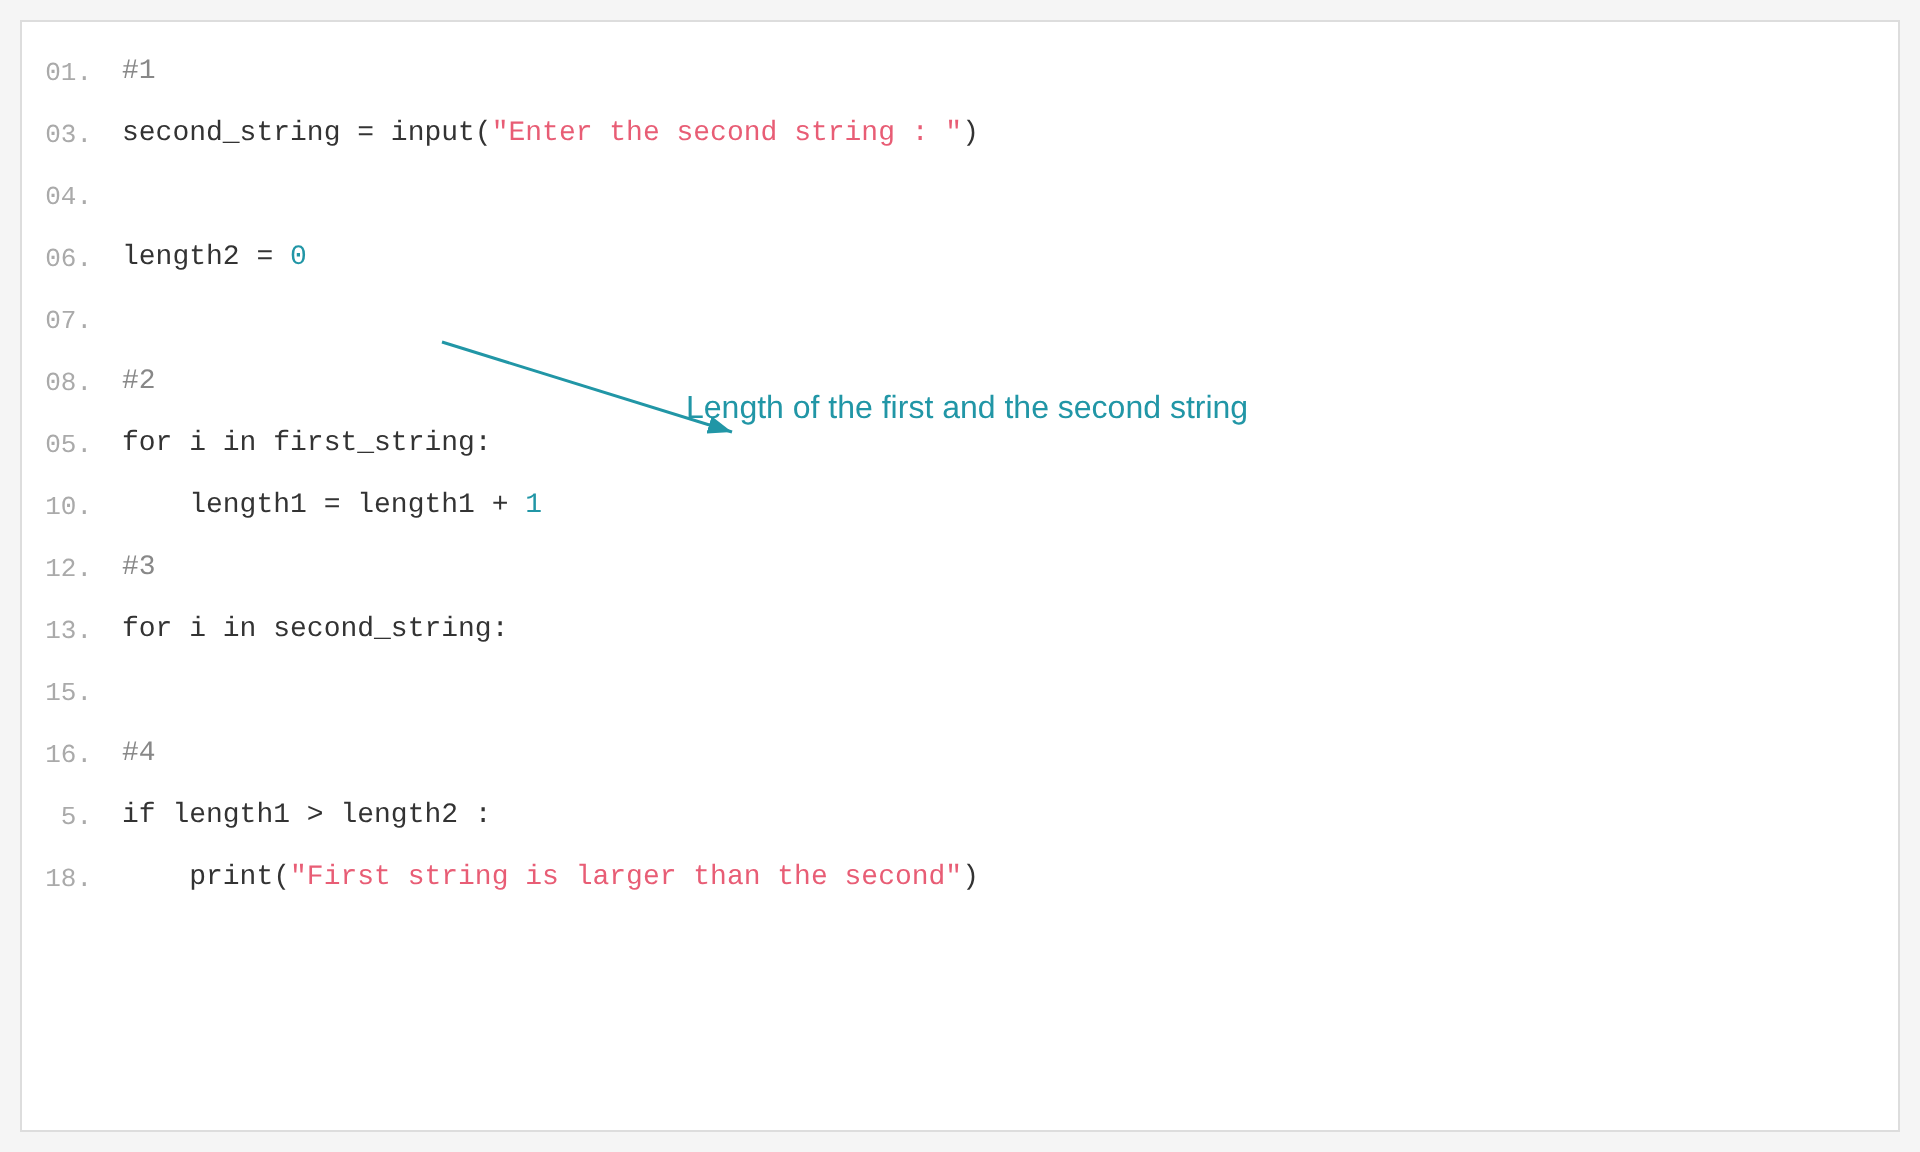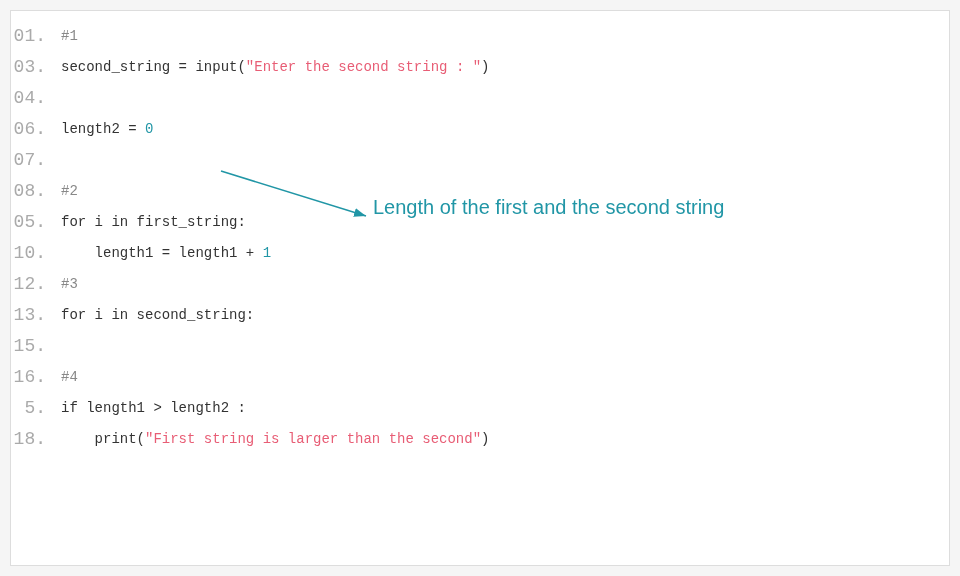--- a/index.html
+++ b/index.html
@@ -26,21 +26,21 @@
       min-height: 27px;
       line-height: 27px;
     }
 
     .line-number {
       color: #aaa;
       width: 50px;
       text-align: right;
       padding-right: 15px;
       user-select: none;
-      font-size: 18px;
+      font-size: 13px;
       flex-shrink: 0;
     }
 
     .line-content {
       color: #333;
       white-space: pre;
       font-size: 14px;
     }
 
     
@@ -53,24 +53,24 @@
     .annotation {
       position: absolute;
       top: 155px;
       left: 180px;
       pointer-events: none;
     }
 
     .annotation-text {
       position: absolute;
       top: 30px;
-      left: 182px;
+      left: 152px;
       color: #2196a6;
       font-family: 'Comic Sans MS', 'Segoe Script', cursive, sans-serif;
-      font-size: 20px;
+      font-size: 16px;
       white-space: nowrap;
     }
 
     .annotation svg {
       position: absolute;
       top: 0;
       left: 0;
     }
   </style>
 </head>

